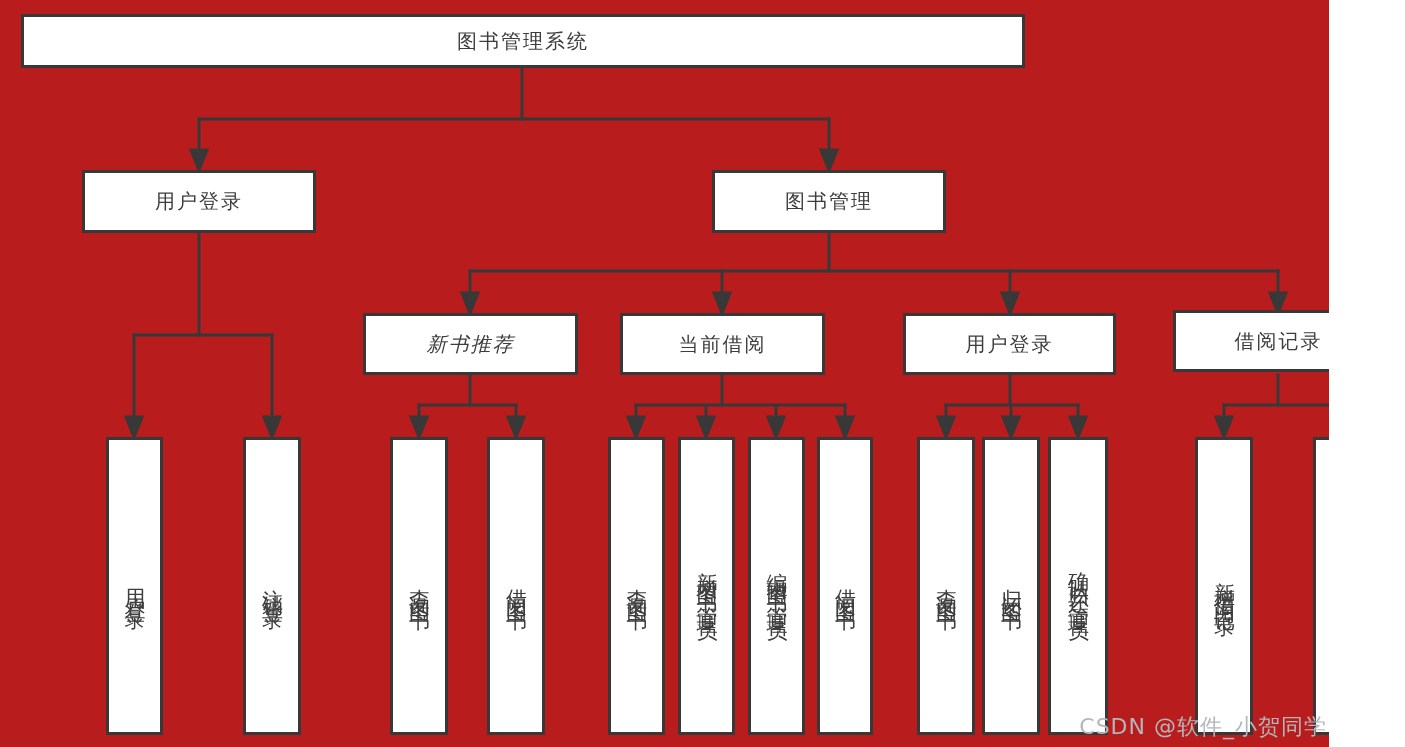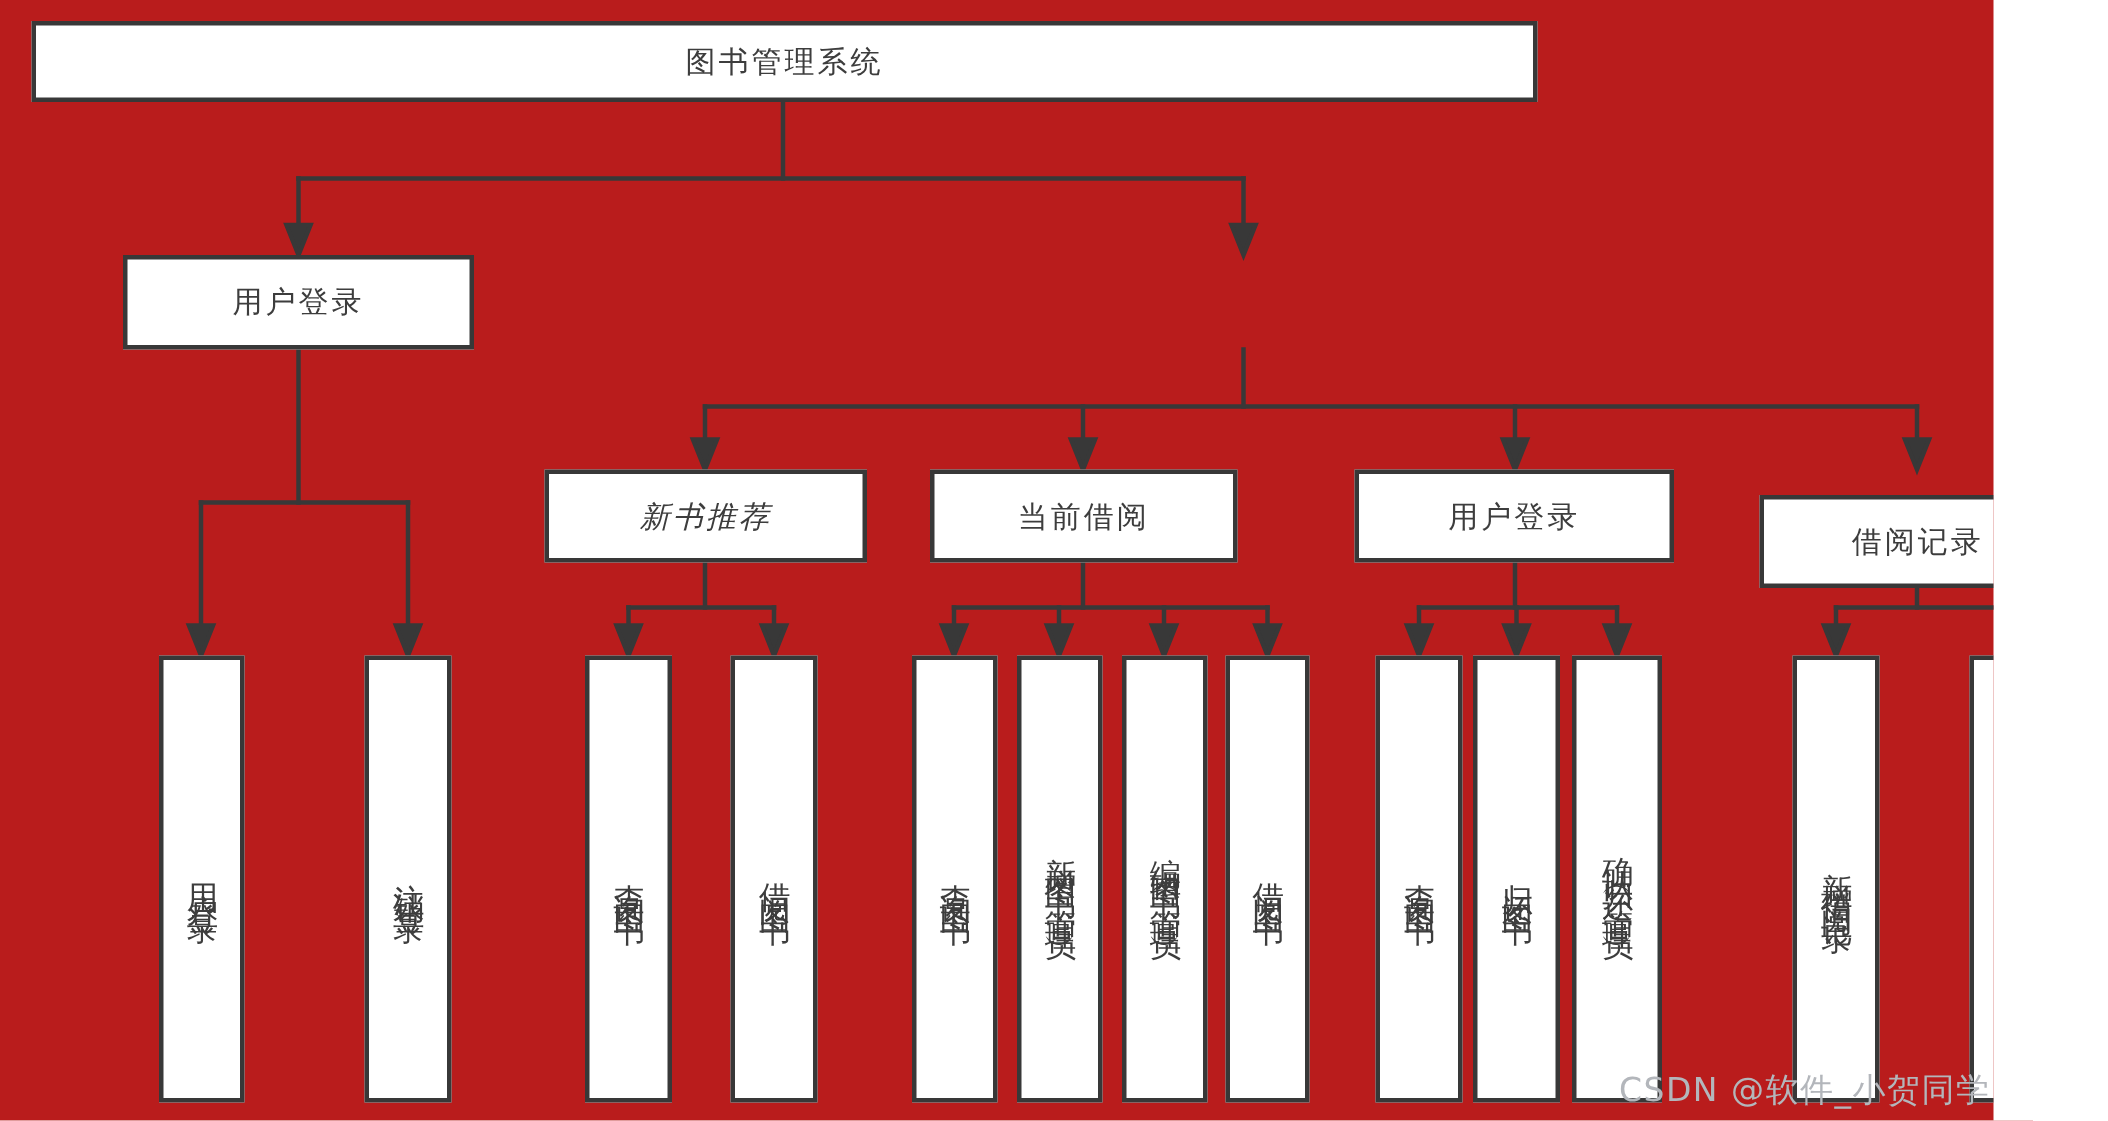--- a/index.html
+++ b/index.html
@@ -119,38 +119,41 @@
     </g>
   </svg>
 
   <div class="node h" style="left:21px; top:14px; width:1004px; height:54px;">
     <span class="label">图书管理系统</span>
   </div>
 
   <div class="node h" style="left:82px; top:170px; width:234px; height:63px;">
     <span class="label">用户登录</span>
   </div>
+  <div class="node h" style="left:712px; top:170px; width:234px; height:63px;">
+    <span class="label">图书管理</span>
+  </div>
 
   <div class="node leaf" style="left:106px; top:437px; width:57px; height:298px;">
     <span class="label">用户登录</span>
   </div>
   <div class="node leaf" style="left:243px; top:437px; width:58px; height:298px;">
     <span class="label">注销登录</span>
   </div>
 
   <div class="node h" style="left:363px; top:313px; width:215px; height:62px;font-style:italic;">
     <span class="label">新书推荐</span>
   </div>
   <div class="node h" style="left:620px; top:313px; width:205px; height:62px;">
     <span class="label">当前借阅</span>
   </div>
   <div class="node h" style="left:903px; top:313px; width:213px; height:62px;">
     <span class="label">用户登录</span>
   </div>
-  <div class="node h" style="left:1173px; top:330px; width:211px; height:62px;">
+  <div class="node h" style="left:1173px; top:310px; width:211px; height:62px;">
     <span class="label">借阅记录</span>
   </div>
 
   <div class="node leaf" style="left:390px; top:437px; width:58px; height:298px;">
     <span class="label">查询图书</span>
   </div>
   <div class="node leaf" style="left:487px; top:437px; width:58px; height:298px;">
     <span class="label">借阅图书</span>
   </div>
 

